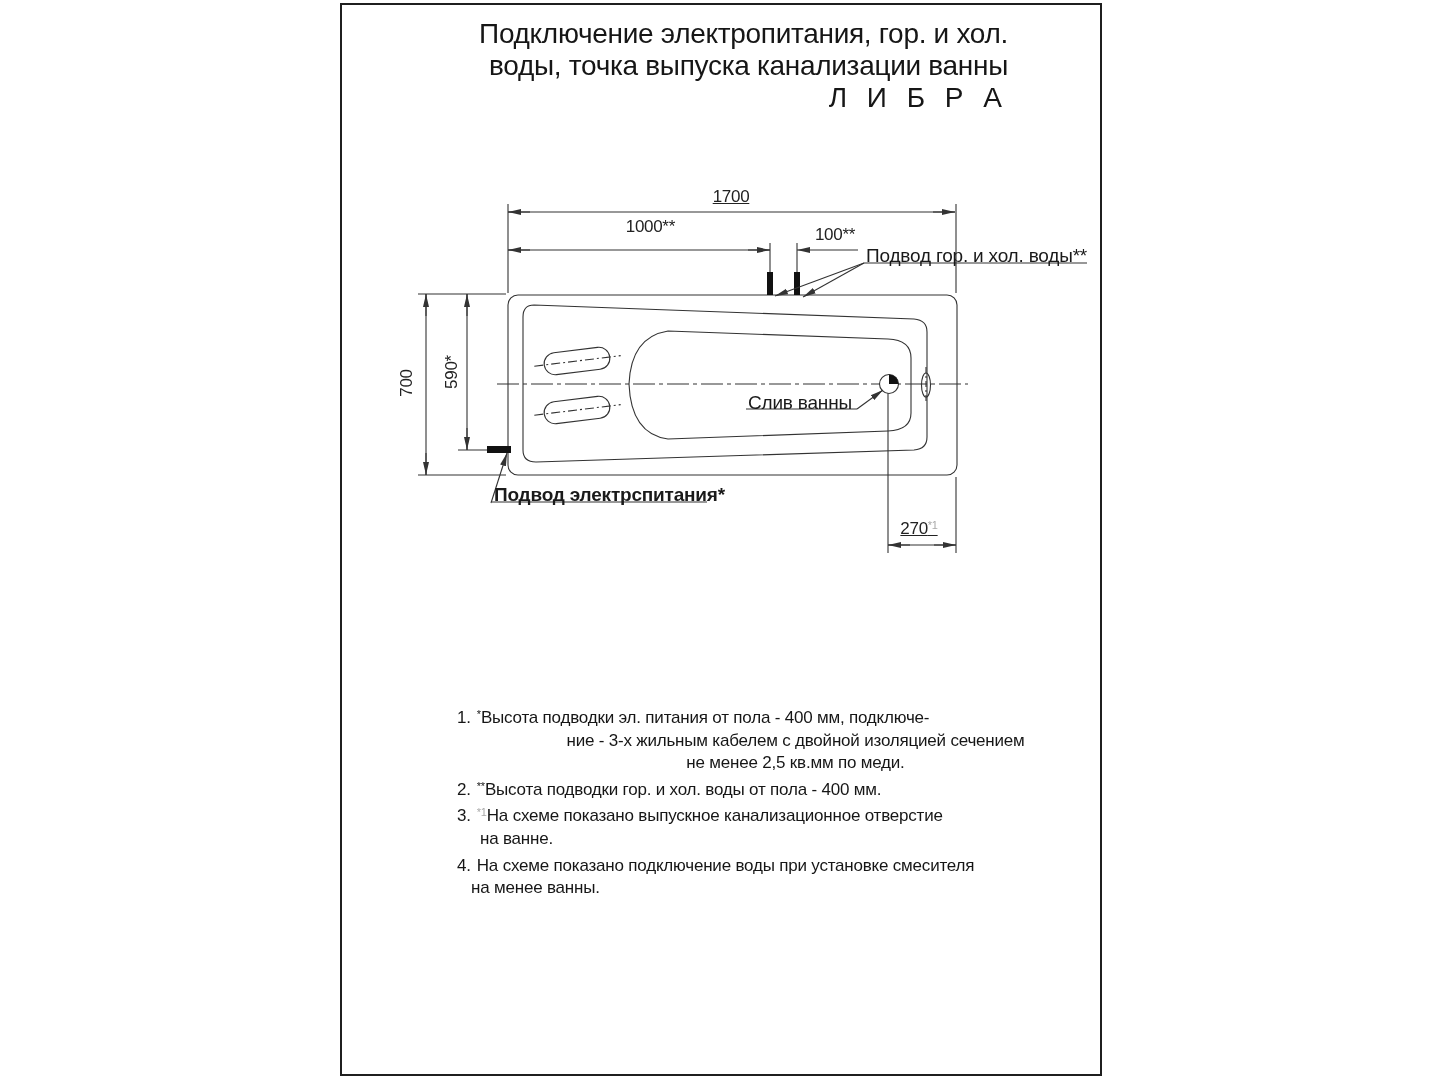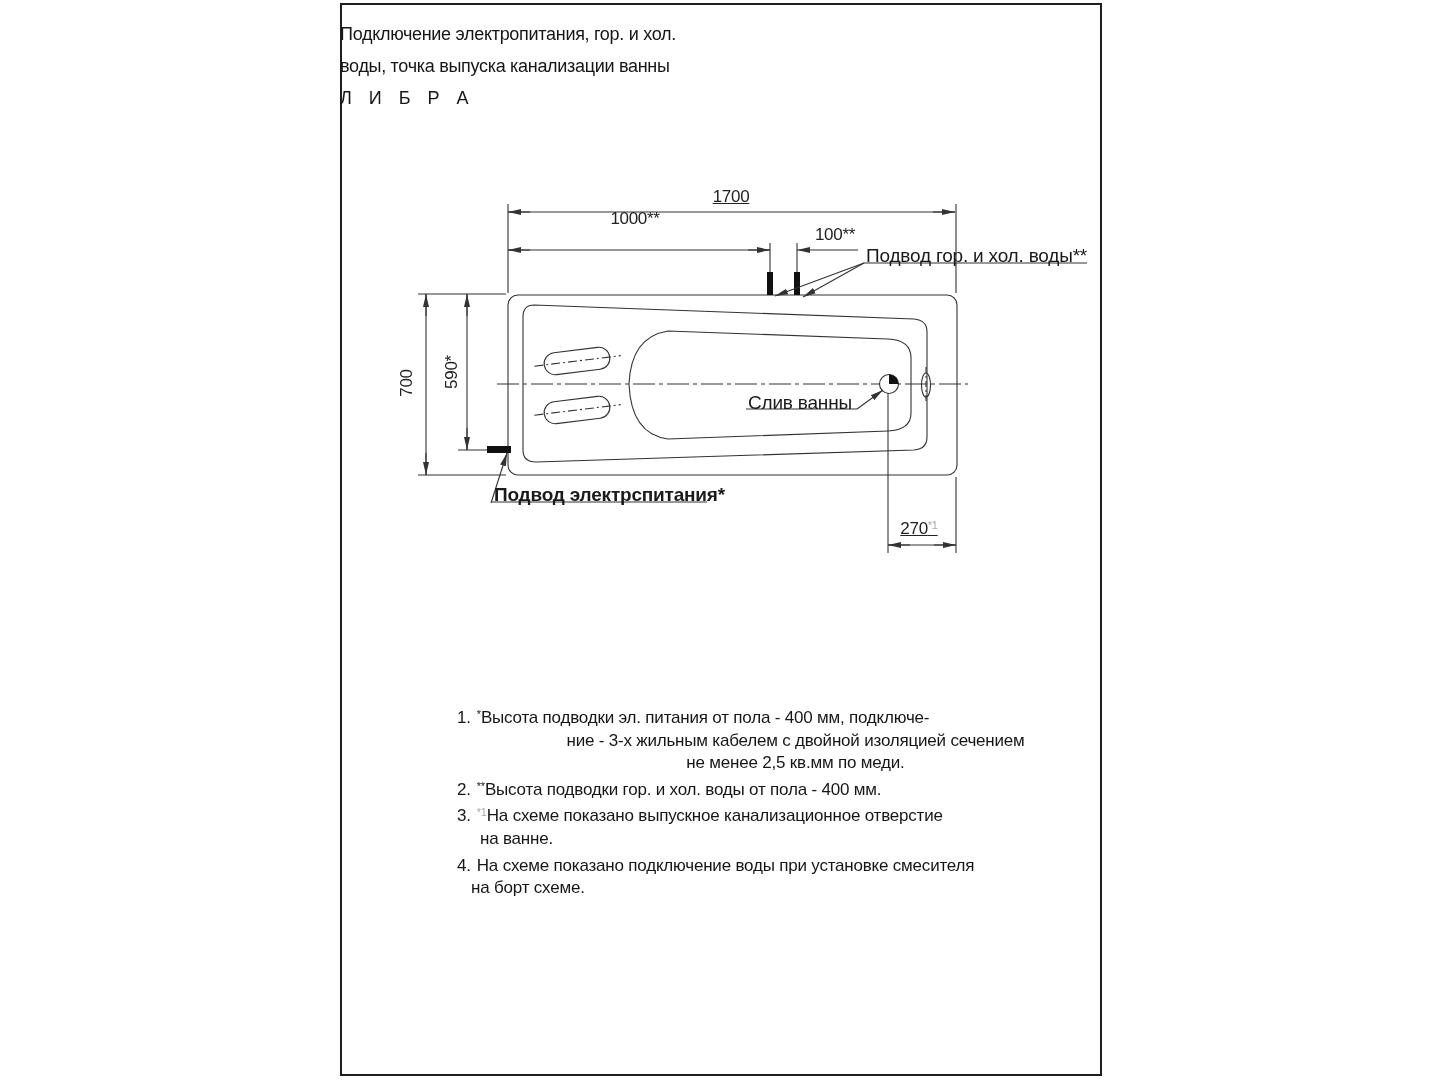--- a/index.html
+++ b/index.html
@@ -1,19 +1,19 @@
 <!DOCTYPE html>
 <html><head>
 <meta charset="utf-8">
 <style>
   html,body{margin:0;padding:0;background:#fff;}
   body{width:1440px;height:1080px;position:relative;font-family:"Liberation Sans",sans-serif;color:#111;}
   .abs{position:absolute;}
   .page-border{left:340px;top:3px;width:758px;height:1069px;border:2px solid #1f1f1f;}
-  .title-block{left:340px;top:18px;width:668px;text-align:left;font-size:18px;line-height:32px;letter-spacing:-0.3px;color:#161616;}
+  .title-block{left:340px;top:18px;width:668px;text-align:right;font-size:28px;line-height:32px;letter-spacing:-0.3px;color:#161616;}
   .title-line3{letter-spacing:6px;}
   .dim{font-size:17px;white-space:nowrap;letter-spacing:-0.3px;color:#222;}
   .center{text-align:center;}
   .rot{transform:rotate(-90deg);}
   .lbl{font-size:19px;white-space:nowrap;letter-spacing:-0.2px;color:#1a1a1a;}
   .notes{left:457px;top:703px;width:660px;font-size:17px;line-height:22.6px;letter-spacing:-0.2px;color:#161616;}
   .note-line{white-space:nowrap;}
   .ind1{padding-left:17px;text-align:center;}
   .ind2{padding-left:23px;}
   .ind3{padding-left:14px;}
@@ -110,32 +110,32 @@
     <line x1="864" y1="263" x2="775" y2="296" marker-end="url(#arr)"></line>
     <line x1="864" y1="263" x2="803" y2="297" marker-end="url(#arr)"></line>
     <line x1="492" y1="502" x2="707" y2="502"></line>
     <line x1="491" y1="503" x2="507" y2="453" marker-end="url(#arr)"></line>
     <line x1="746" y1="409" x2="857" y2="409"></line>
     <line x1="857" y1="409" x2="883" y2="390" marker-end="url(#arr)"></line>
   </g>
 </svg>
 
 <div class="abs dim center" style="left:691px;top:187px;width:80px;text-decoration:underline;">1700</div>
-<div class="abs dim center" style="left:595px;top:209px;width:80px;">1000**</div>
+<div class="abs dim center" style="left:595px;top:217px;width:80px;text-align:right;">1000**</div>
 <div class="abs dim center" style="left:795px;top:225px;width:80px;">100**</div>
 <div class="abs dim center rot" style="left:377px;top:373px;width:60px;">700</div>
 <div class="abs dim center rot" style="left:422px;top:362px;width:60px;">590*</div>
 <div class="abs dim center" style="left:884px;top:519px;width:70px;text-decoration:underline;"><span>270</span><span class="faint">*1</span></div>
 
 <div class="abs lbl" style="left:866px;top:245px;">Подвод гор. и хол. воды**</div>
 <div class="abs lbl" style="left:494px;top:484px;font-weight:bold;">Подвод электрспитания*</div>
 <div class="abs lbl" style="left:748px;top:392px;">Слив ванны</div>
 
 <div class="abs notes">
   <div class="note-line"><span class="num">1.</span><span class="mk">*</span><span>Высота подводки эл. питания от пола - 400 мм, подключе-</span></div>
   <div class="note-line ind1">ние - 3-х жильным кабелем с двойной изоляцией сечением</div>
   <div class="note-line ind1">не менее 2,5 кв.мм по меди.</div>
   <div class="note-line"><span class="num">2.</span><span class="mk">**</span><span>Высота подводки гор. и хол. воды от пола - 400 мм.</span></div>
   <div class="note-line"><span class="num">3.</span><span class="faint">*1</span><span>На схеме показано выпускное канализационное отверстие</span></div>
   <div class="note-line ind2">на ванне.</div>
   <div class="note-line"><span class="num">4.</span><span class="mk"></span><span>На схеме показано подключение воды при установке смесителя</span></div>
-  <div class="note-line ind3">на борт схеме.</div>
+  <div class="note-line ind3">на менее ванны.</div>
 </div>
 
 </body></html>

